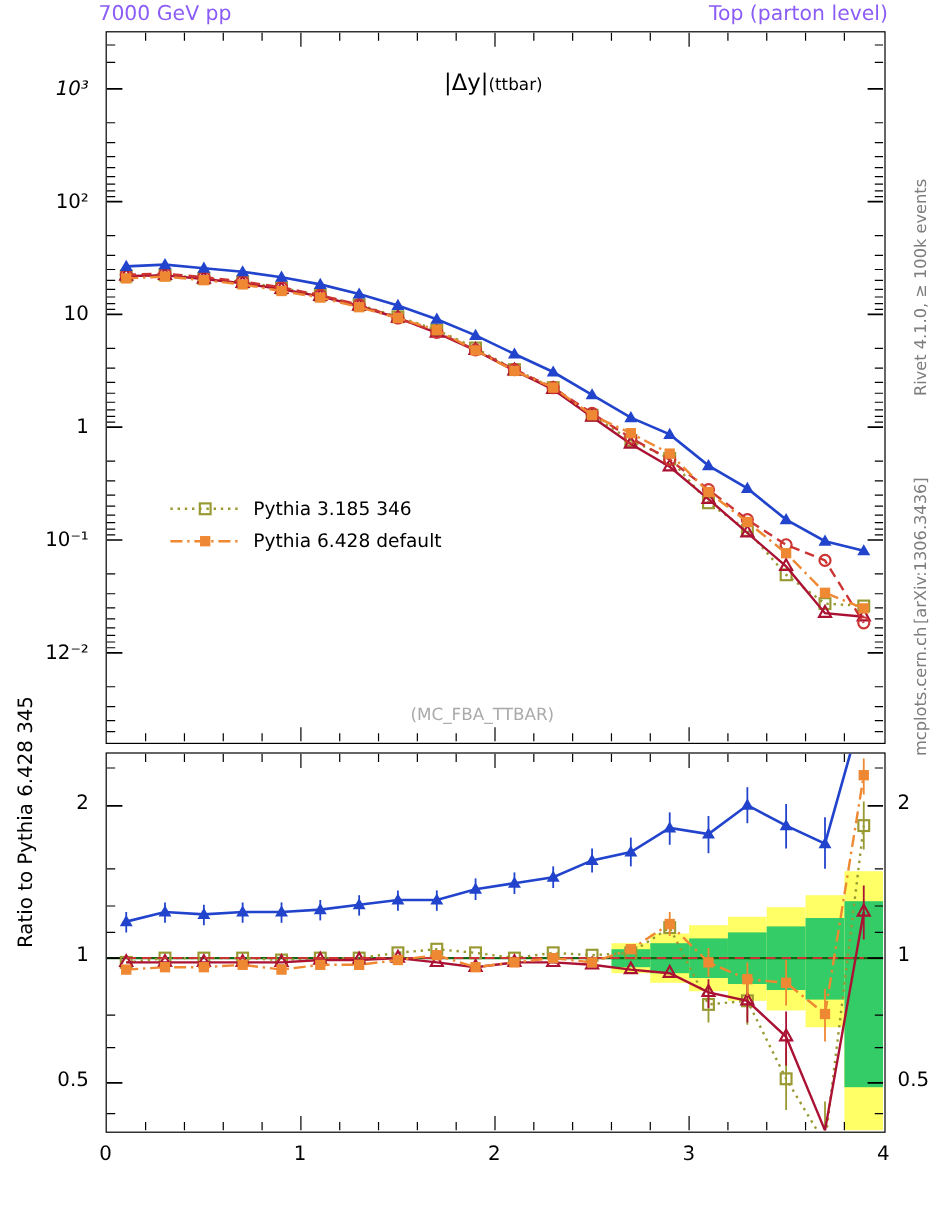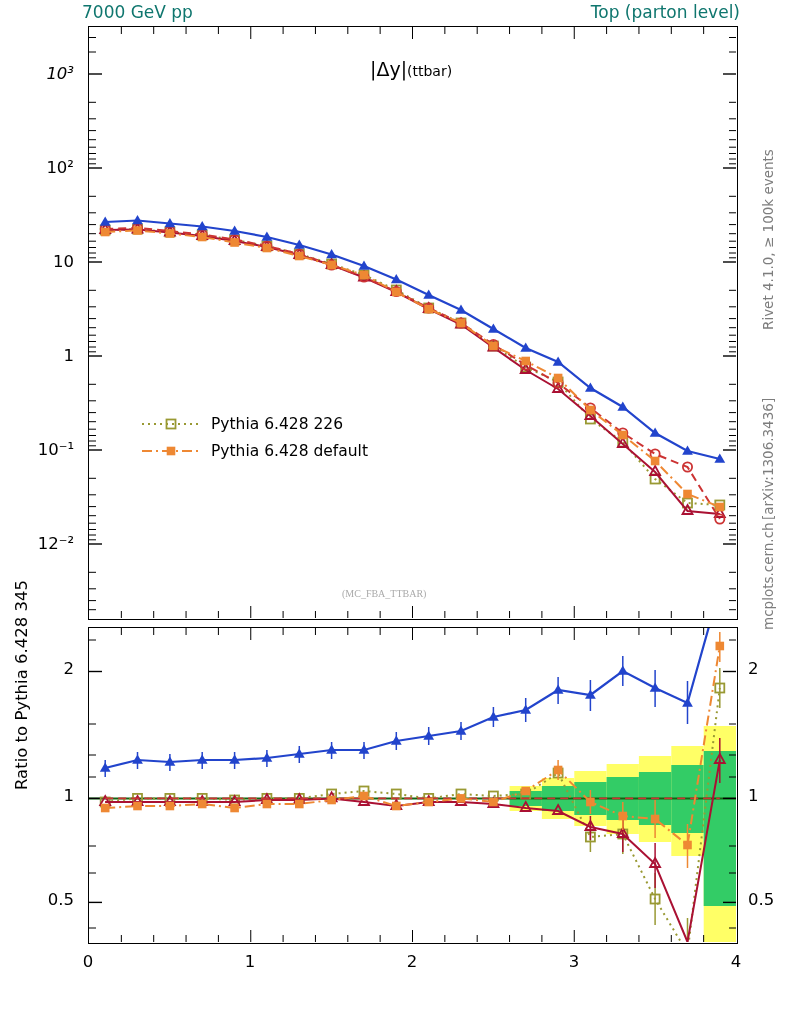--- a/index.html
+++ b/index.html
@@ -17,21 +17,21 @@
   #root {
     position: absolute;
     left: 0; top: 0;
     width: 786px;
     height: 1024px;
   }
   .hdr {
     position: absolute;
     top: 2px;
     font-size: 17px;
-    color: #0f766e;
+    color: #8b5cf6;
   }
   #hdr-left { left: 82px; }
   #hdr-right { right: 46px; }
 
   
   .rot {
     position: absolute;
     transform-origin: 0 0;
     transform: rotate(-90deg);
     font-size: 13.5px;
@@ -84,23 +84,22 @@
     left: 370px;
     top: 58px;
     font-size: 19px;
     color: #000;
   }
   #plot-title .sub { font-size: 14px; }
   #watermark {
     position: absolute;
     left: 342px;
     top: 588px;
-    font-size: 10px;
+    font-size: 14px;
     color: #aaaaaa;
-    font-family: Liberation Serif, serif;
   }
   #ylabel-ratio {
     position: absolute;
     left: 12px;
     top: 790px;
     transform-origin: 0 0;
     transform: rotate(-90deg);
     font-size: 16.5px;
     color: #000;
     white-space: nowrap;
@@ -440,21 +439,21 @@
 
   <div id="plot-title"><span>|Δy|</span><span class="sub">(ttbar)</span></div>
   <div id="watermark">(MC_FBA_TTBAR)</div>
 
   <div id="legend">
     <div class="legend-row">
       <svg class="legend-key" viewBox="0 0 62 22">
         <line x1="2" y1="11" x2="60" y2="11" stroke="#999933" stroke-width="2" stroke-dasharray="2,4"></line>
         <rect x="26.5" y="6.5" width="9" height="9" fill="none" stroke="#999933" stroke-width="1.8"></rect>
       </svg>
-      <span class="legend-label">Pythia 6.428 226</span>
+      <span class="legend-label">Pythia 3.185 346</span>
     </div>
     <div class="legend-row">
       <svg class="legend-key" viewBox="0 0 62 22">
         <line x1="2" y1="11" x2="60" y2="11" stroke="#ee8833" stroke-width="2" stroke-dasharray="10,4,2,4"></line>
         <rect x="26.7" y="6.7" width="8.6" height="8.6" fill="#ee8833"></rect>
       </svg>
       <span class="legend-label">Pythia 6.428 default</span>
     </div>
   </div>
 

